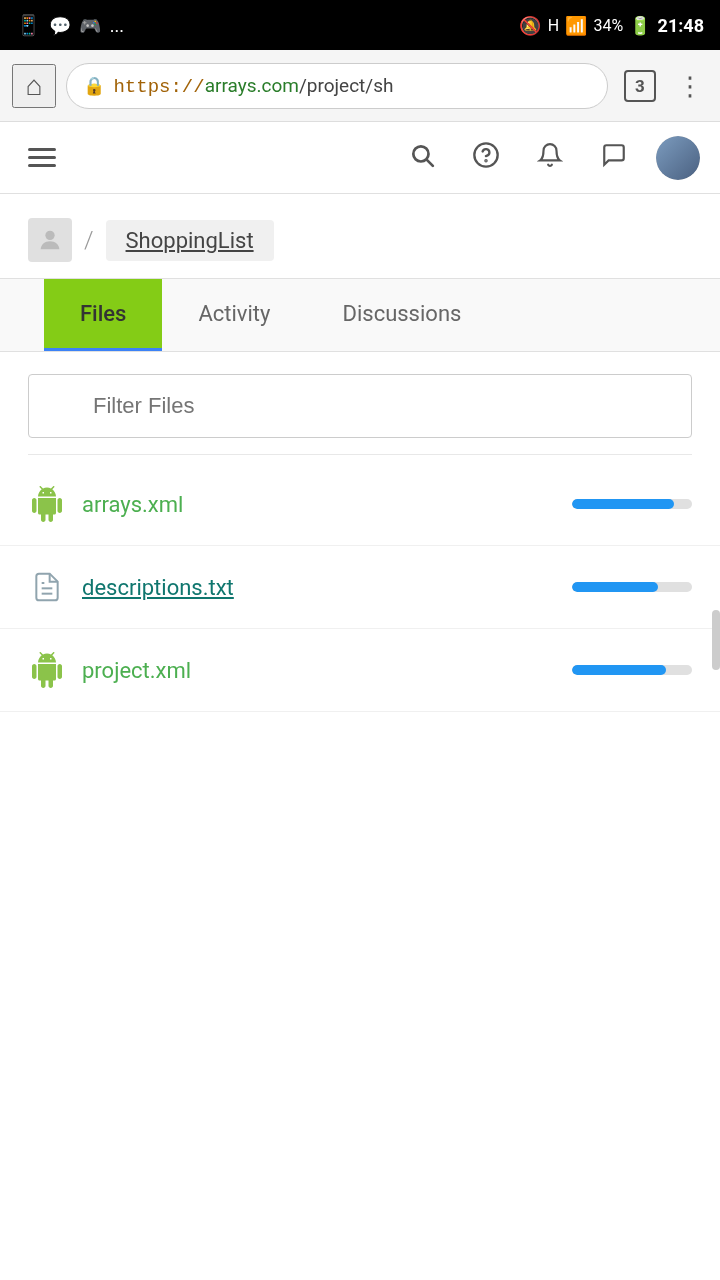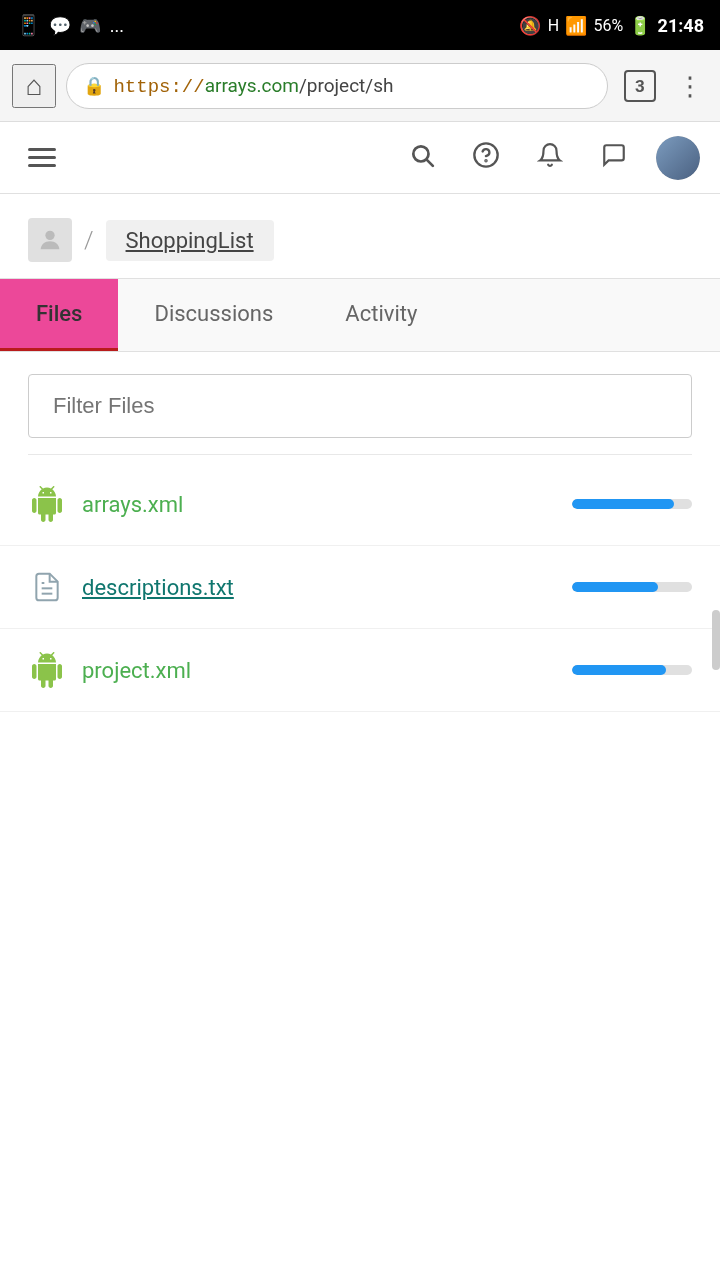--- a/index.html
+++ b/index.html
@@ -170,43 +170,45 @@
     }
     .tab-item {
       padding: 22px 36px;
       font-size: 22px;
       color: #666;
       cursor: pointer;
       border-bottom: 3px solid transparent;
       white-space: nowrap;
     }
     .tab-item.active {
-      background: #ec4899;
-      border-bottom: 3px solid #b91c1c;
+      background: #84cc16;
+      border-bottom: 3px solid #3b82f6;
       color: #333;
       font-weight: 500;
+      margin-left: 44px;
     }
 
     
     .filter-section {
       padding: 22px 28px 0;
     }
     .filter-input-wrapper {
       border: 1px solid #ccc;
       border-radius: 4px;
       padding: 18px 24px;
       background: #fff;
     }
     .filter-input {
       width: 100%;
       border: none;
       outline: none;
       font-size: 22px;
       color: #aaa;
       background: transparent;
+      margin-left: 40px;
     }
 
     
     .translate-all-btn {
       margin: 16px 28px 0;
       border: 1px solid #ddd;
       border-radius: 4px;
       background: #f9f9f9;
       padding: 22px;
       font-size: 22px;
@@ -268,21 +270,21 @@
   <div class="status-left">
     <span style="font-size:20px;">📱</span>
     <span style="font-size:18px;">💬</span>
     <span style="font-size:18px;">🎮</span>
     <span style="font-size:18px;">...</span>
   </div>
   <div class="status-right">
     <span style="font-size:18px;">🔕</span>
     <span style="font-size:16px;">H</span>
     <span style="font-size:18px;">📶</span>
-    <span style="font-size:16px;">56%</span>
+    <span style="font-size:16px;">34%</span>
     <span style="font-size:18px;">🔋</span>
     <span style="font-size:18px; font-weight:bold;">21:48</span>
   </div>
 </div>
 
 <div class="browser-bar">
   <button class="browser-home-btn">
     <span style="font-size:28px;">⌂</span>
   </button>
   <div class="browser-url-bar">
@@ -353,22 +355,22 @@
     </div>
     <span class="breadcrumb-separator">/</span>
     <span class="breadcrumb-project">ShoppingList</span>
   </div>
 
   
 
   
   <div class="tabs-container">
     <div class="tab-item active">Files</div>
+    <div class="tab-item">Activity</div>
     <div class="tab-item">Discussions</div>
-    <div class="tab-item">Activity</div>
   </div>
 
   
   <div class="filter-section">
     <div class="filter-input-wrapper">
       <input type="text" class="filter-input" placeholder="Filter Files" style="">
     </div>
   </div>
 
   

